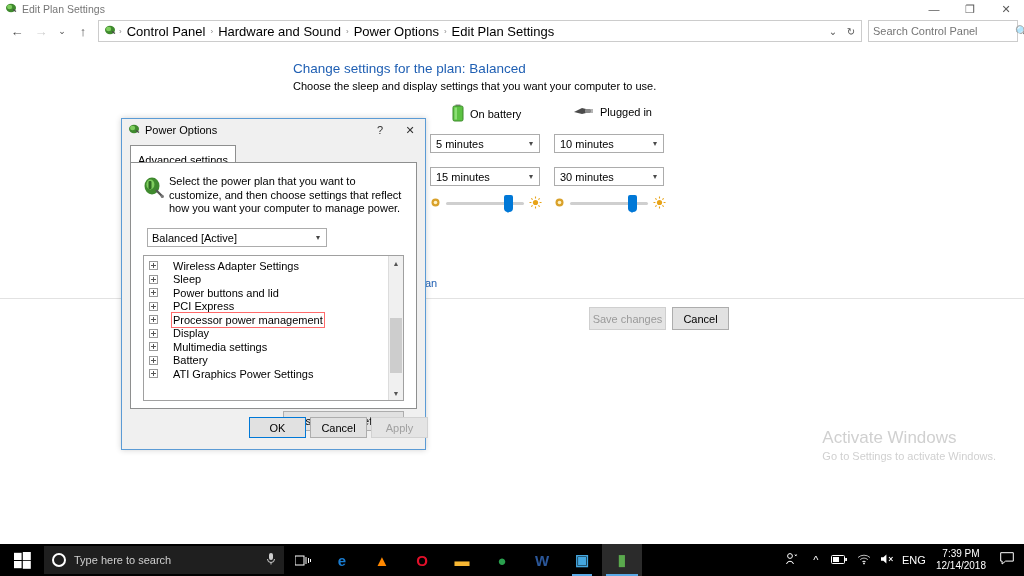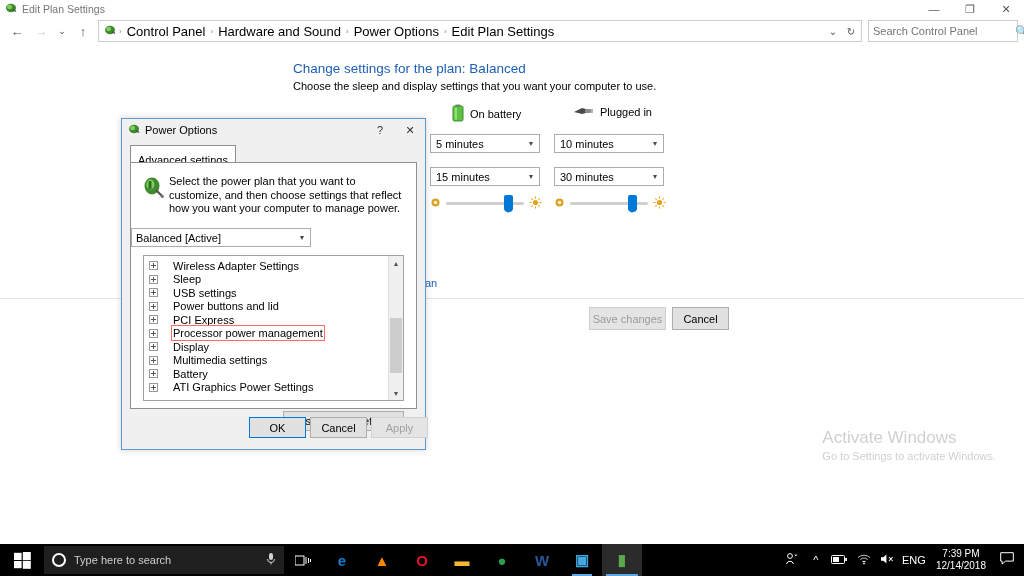--- a/index.html
+++ b/index.html
@@ -113,21 +113,21 @@
     background: #fff; border: 1px solid #8e8f8f; border-bottom: none;
     display: flex; align-items: center; font-size: 11px;
   }
   .tabpanel {
     position: absolute; left: 8px; top: 43px; right: 8px; bottom: 40px;
     background: #fff; border: 1px solid #8e8f8f;
   }
 
   .dlg-desc { position: absolute; left: 38px; top: 12px; right: 14px; font-size: 11px; line-height: 13.5px; }
   .plan-dd {
-    position: absolute; left: 0; top: 65px; width: 180px; height: 19px;
+    position: absolute; left: 16px; top: 65px; width: 180px; height: 19px;
     border: 1px solid #acacac; background: #fff; display: flex; align-items: center;
     padding-left: 4px; font-size: 11px;
   }
   .plan-dd .arw { position: absolute; right: 6px; font-size: 8px; color: #444; }
 
   .treebox {
     position: absolute; left: 12px; top: 92px; right: 12px; height: 146px;
     border: 1px solid #a0a0a0; background: #fff; display: flex;
   }
   .treelist { flex: 1; padding: 3px 0 0 5px; }
@@ -387,24 +387,20 @@
             <div class="tr-item">
               <span class="expander"></span>
               <span class="lbl">Wireless Adapter Settings</span>
             </div>
             <div class="tr-item">
               <span class="expander"></span>
               <span class="lbl">Sleep</span>
             </div>
             <div class="tr-item">
               <span class="expander"></span>
-              <span class="lbl">USB settings</span>
-            </div>
-            <div class="tr-item">
-              <span class="expander"></span>
               <span class="lbl">Power buttons and lid</span>
             </div>
             <div class="tr-item">
               <span class="expander"></span>
               <span class="lbl">PCI Express</span>
             </div>
             <div class="tr-item highlight">
               <span class="expander"></span>
               <span class="lbl" style="outline-color: rgb(255, 107, 107);">Processor power management</span>
             </div>

